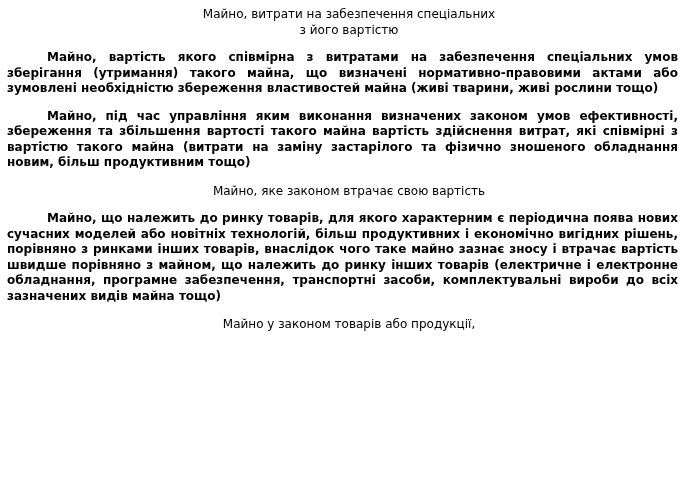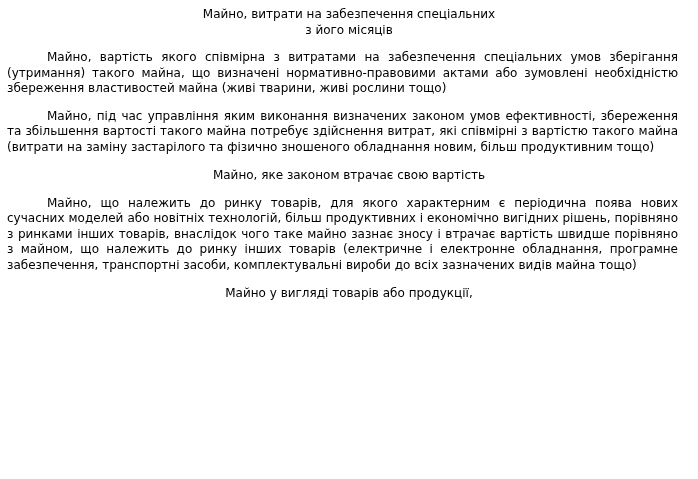--- a/index.html
+++ b/index.html
@@ -25,41 +25,42 @@
     margin: 13px 0 0 0;
     font-weight: normal;
   }
   .heading:first-child {
     margin-top: 0;
   }
   .para {
     text-align: justify;
     text-indent: 40px;
     margin: 12px 13px 0 0;
+    font-weight: bold;
   }
 </style>
 </head>
 <body>
 
 <div class="page">
 
   <div class="heading">
     <div>Майно, витрати на забезпечення спеціальних</div>
-    <div>з його місяців</div>
+    <div>з його вартістю</div>
   </div>
 
   <p class="para">Майно, вартість якого співмірна з витратами на забезпечення спеціальних умов зберігання (утримання) такого майна, що визначені нормативно-правовими актами або зумовлені необхідністю збереження властивостей майна (живі тварини, живі рослини тощо)</p>
 
-  <p class="para">Майно, під час управління яким виконання визначених законом умов ефективності, збереження та збільшення вартості такого майна потребує здійснення витрат, які співмірні з вартістю такого майна (витрати на заміну застарілого та фізично зношеного обладнання новим, більш продуктивним тощо)</p>
+  <p class="para">Майно, під час управління яким виконання визначених законом умов ефективності, збереження та збільшення вартості такого майна вартість здійснення витрат, які співмірні з вартістю такого майна (витрати на заміну застарілого та фізично зношеного обладнання новим, більш продуктивним тощо)</p>
 
 
   <div class="heading">
     <div>Майно, яке законом втрачає свою вартість</div>
   </div>
 
   <p class="para">Майно, що належить до ринку товарів, для якого характерним є періодична поява нових сучасних моделей або новітніх технологій, більш продуктивних і економічно вигідних рішень, порівняно з ринками інших товарів, внаслідок чого таке майно зазнає зносу і втрачає вартість швидше порівняно з майном, що належить до ринку інших товарів (електричне і електронне обладнання, програмне забезпечення, транспортні засоби, комплектувальні вироби до всіх зазначених видів майна тощо)</p>
 
   <div class="heading">
-    <div>Майно у вигляді товарів або продукції,</div>
+    <div>Майно у законом товарів або продукції,</div>
   </div>
 
 
 </div>
 
 </body></html>

